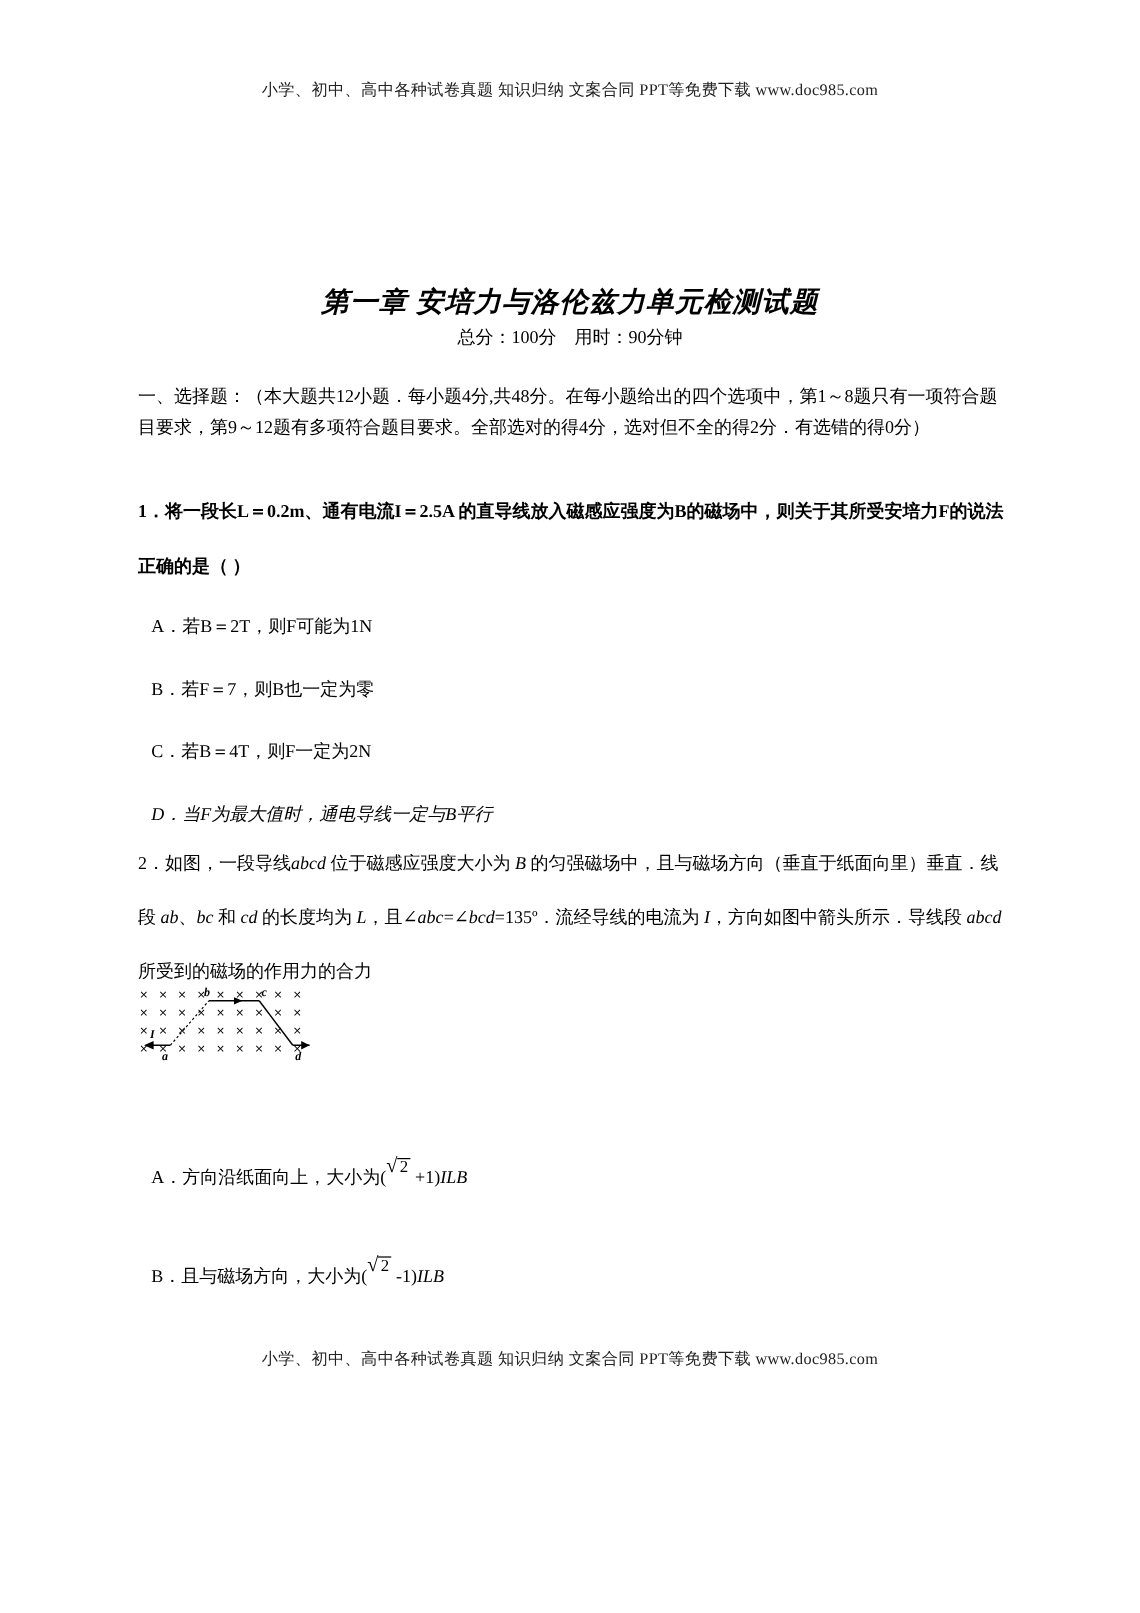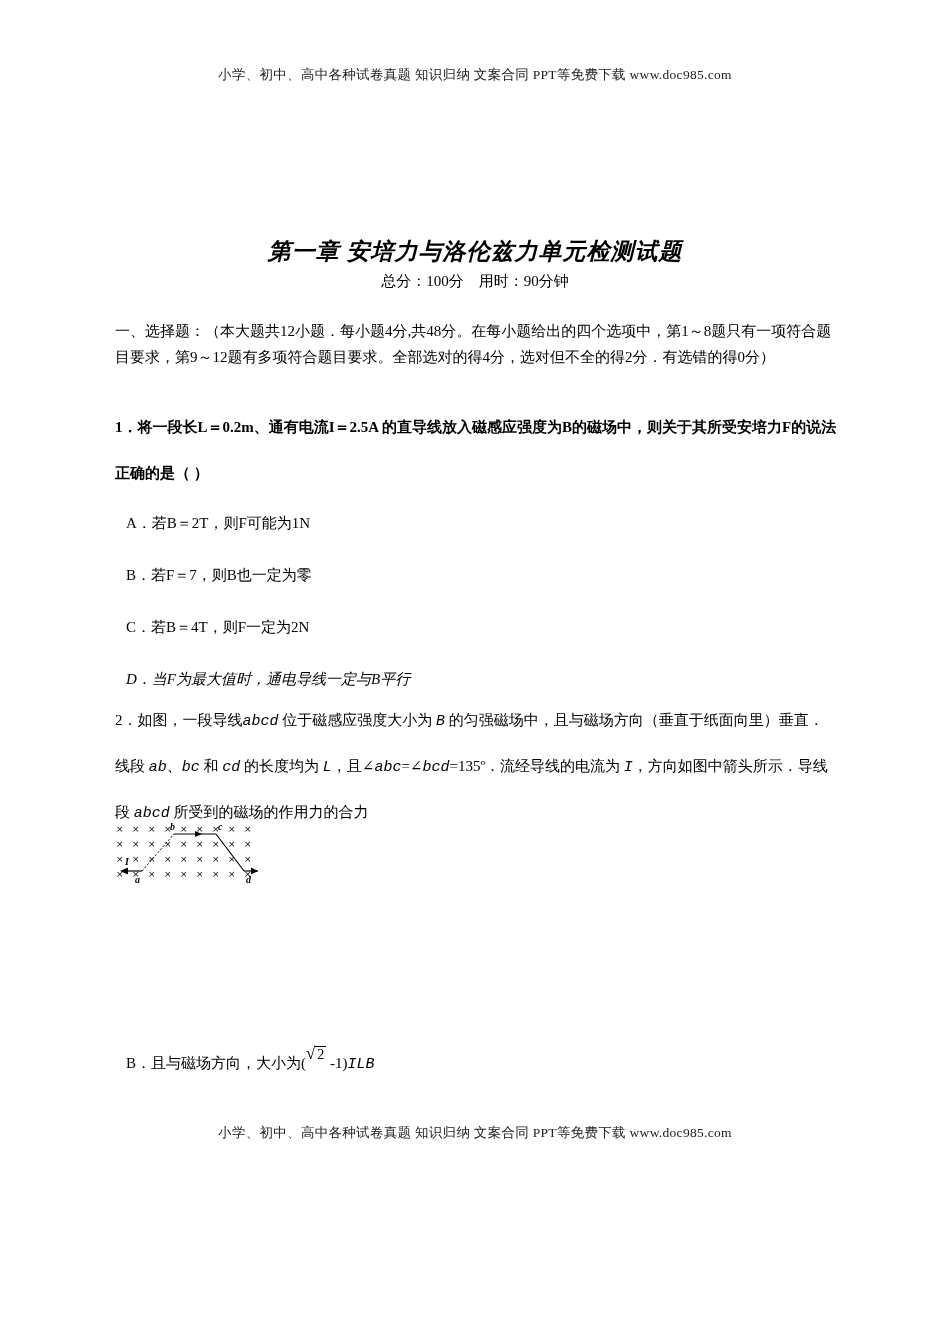--- a/index.html
+++ b/index.html
@@ -32,21 +32,21 @@
   .intro{top:318px;font-weight:normal;line-height:26px;}
   .q1-text{top:404px;line-height:46px;font-weight:bold;}
   .q2-text{top:698px;line-height:45px;}
   .opt{position:absolute;left:114px;margin:12px;font-size:15px;line-height:22px;white-space:nowrap;}
   .opt-a1{top:500px;}
   .opt-b1{top:552px;}
   .opt-c1{top:604px;}
   .opt-d1{top:656px;font-style:italic;}
   .opt-a2{top:958px;}
   .opt-b2{top:1040px;}
-  .it{font-style:italic;font-family:Liberation Mono, monospace;}
+  .it{font-style:italic;}
   .radical{display:inline-block;position:relative;top:-9px;white-space:nowrap;}
   .rad-sign{font-size:17px;}
   .rad-body{display:inline-block;border-top:1.4px solid #000;padding:0 2px;font-size:14px;line-height:15px;}
   .figure{position:absolute;top:820px;left:112px;}
   .fx{font-size:9px;fill:#000;font-family:"DejaVu Sans",sans-serif;}
   .flbl{font-size:10px;font-style:italic;font-weight:bold;fill:#000;}
   .wire{stroke:#000;stroke-width:1.2;fill:none;}
   .wire-dotted{stroke:#000;stroke-width:1;fill:none;stroke-dasharray:2,2;}
   .arrow{fill:#000;stroke:none;}
 </style>
@@ -128,17 +128,18 @@
     </g>
     <g>
       <text class="flbl" x="13" y="45">I</text>
       <text class="flbl" x="23" y="63">a</text>
       <text class="flbl" x="58" y="10">b</text>
       <text class="flbl" x="106" y="10">c</text>
       <text class="flbl" x="134" y="63">d</text>
     </g>
   </svg>
 
+  <p class="opt opt-a2"><span>A．方向沿纸面向上，大小为(</span><span class="radical"><span class="rad-sign">√</span><span class="rad-body">2</span></span><span> +1)</span><span class="it">ILB</span></p>
   <p class="opt opt-b2"><span>B．且与磁场方向，大小为(</span><span class="radical"><span class="rad-sign">√</span><span class="rad-body">2</span></span><span> -1)</span><span class="it">ILB</span></p>
 
   <div class="doc-footer">小学、初中、高中各种试卷真题 知识归纳 文案合同 PPT等免费下载   www.doc985.com</div>
 
 </div>
 
 </body></html>

